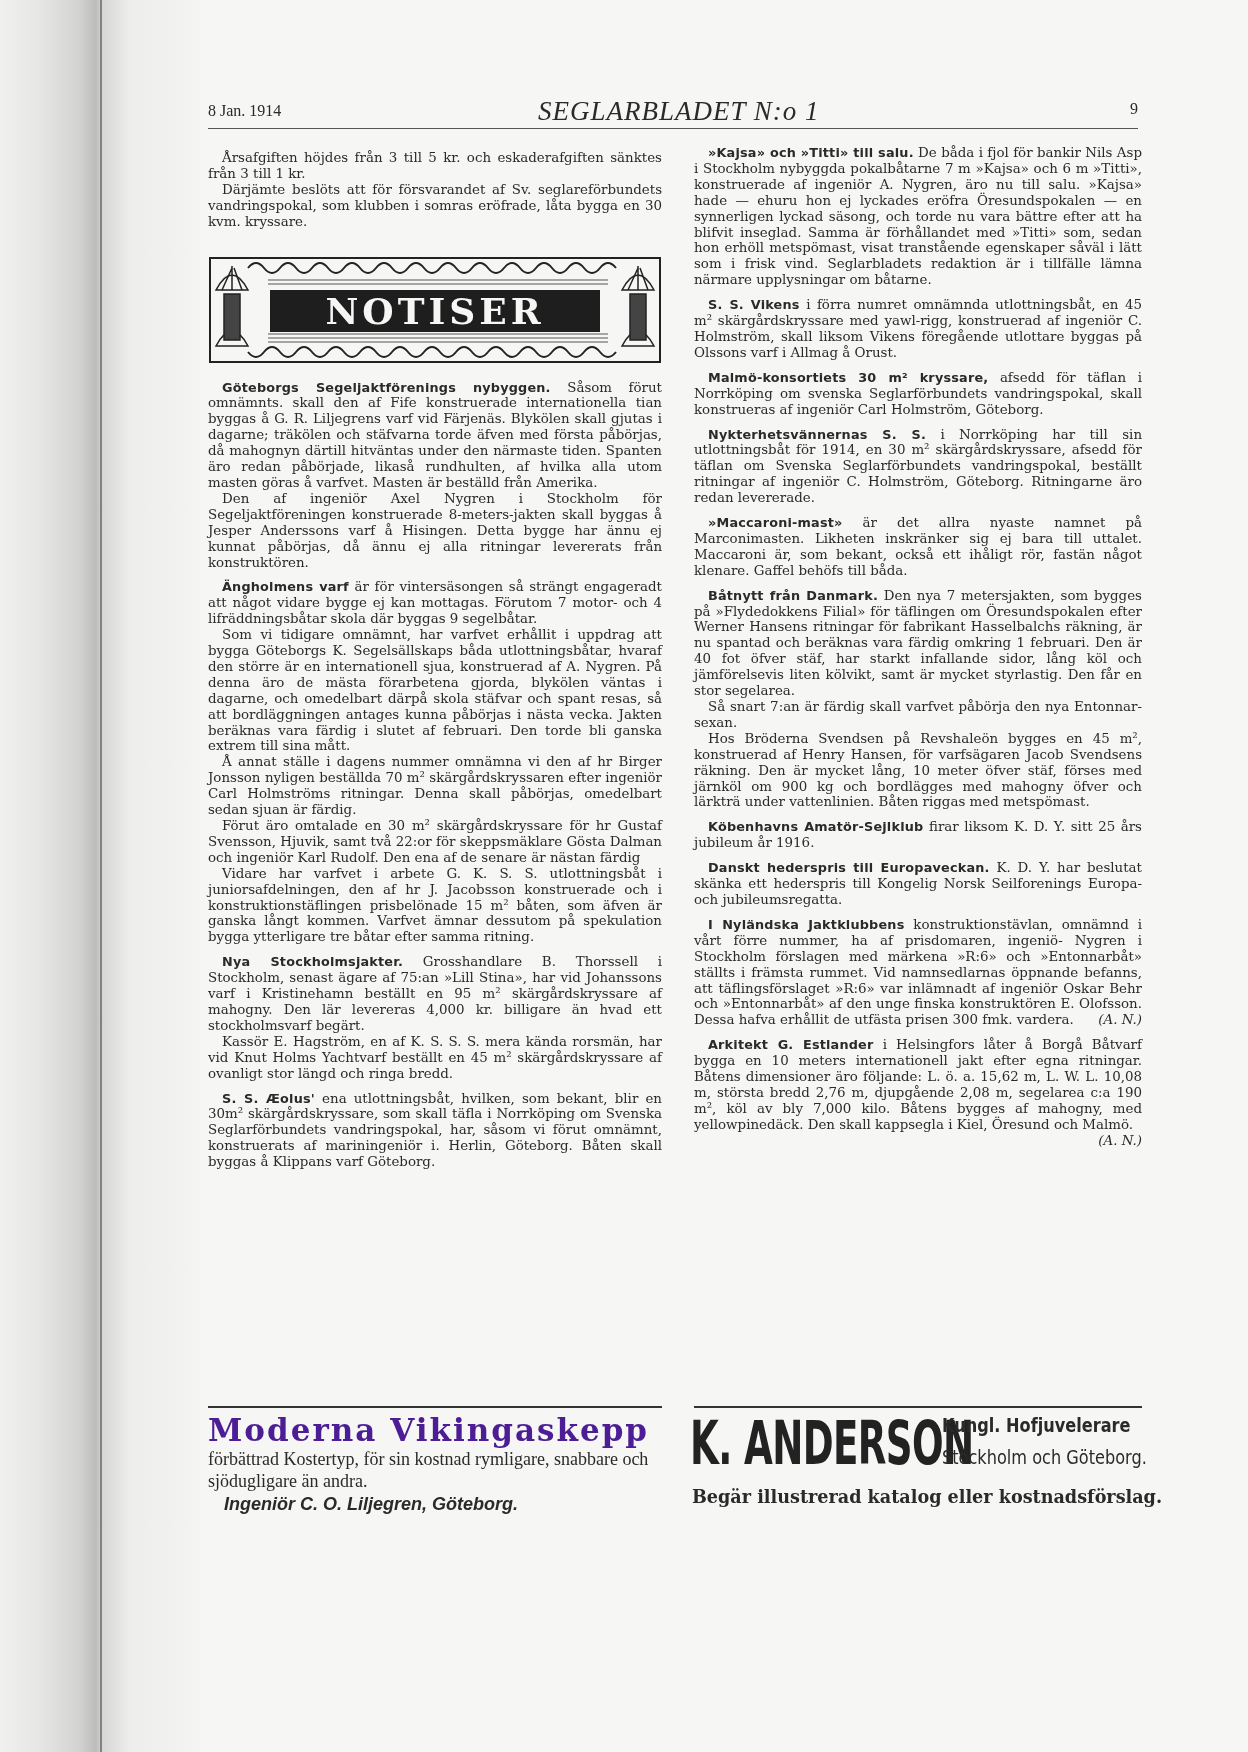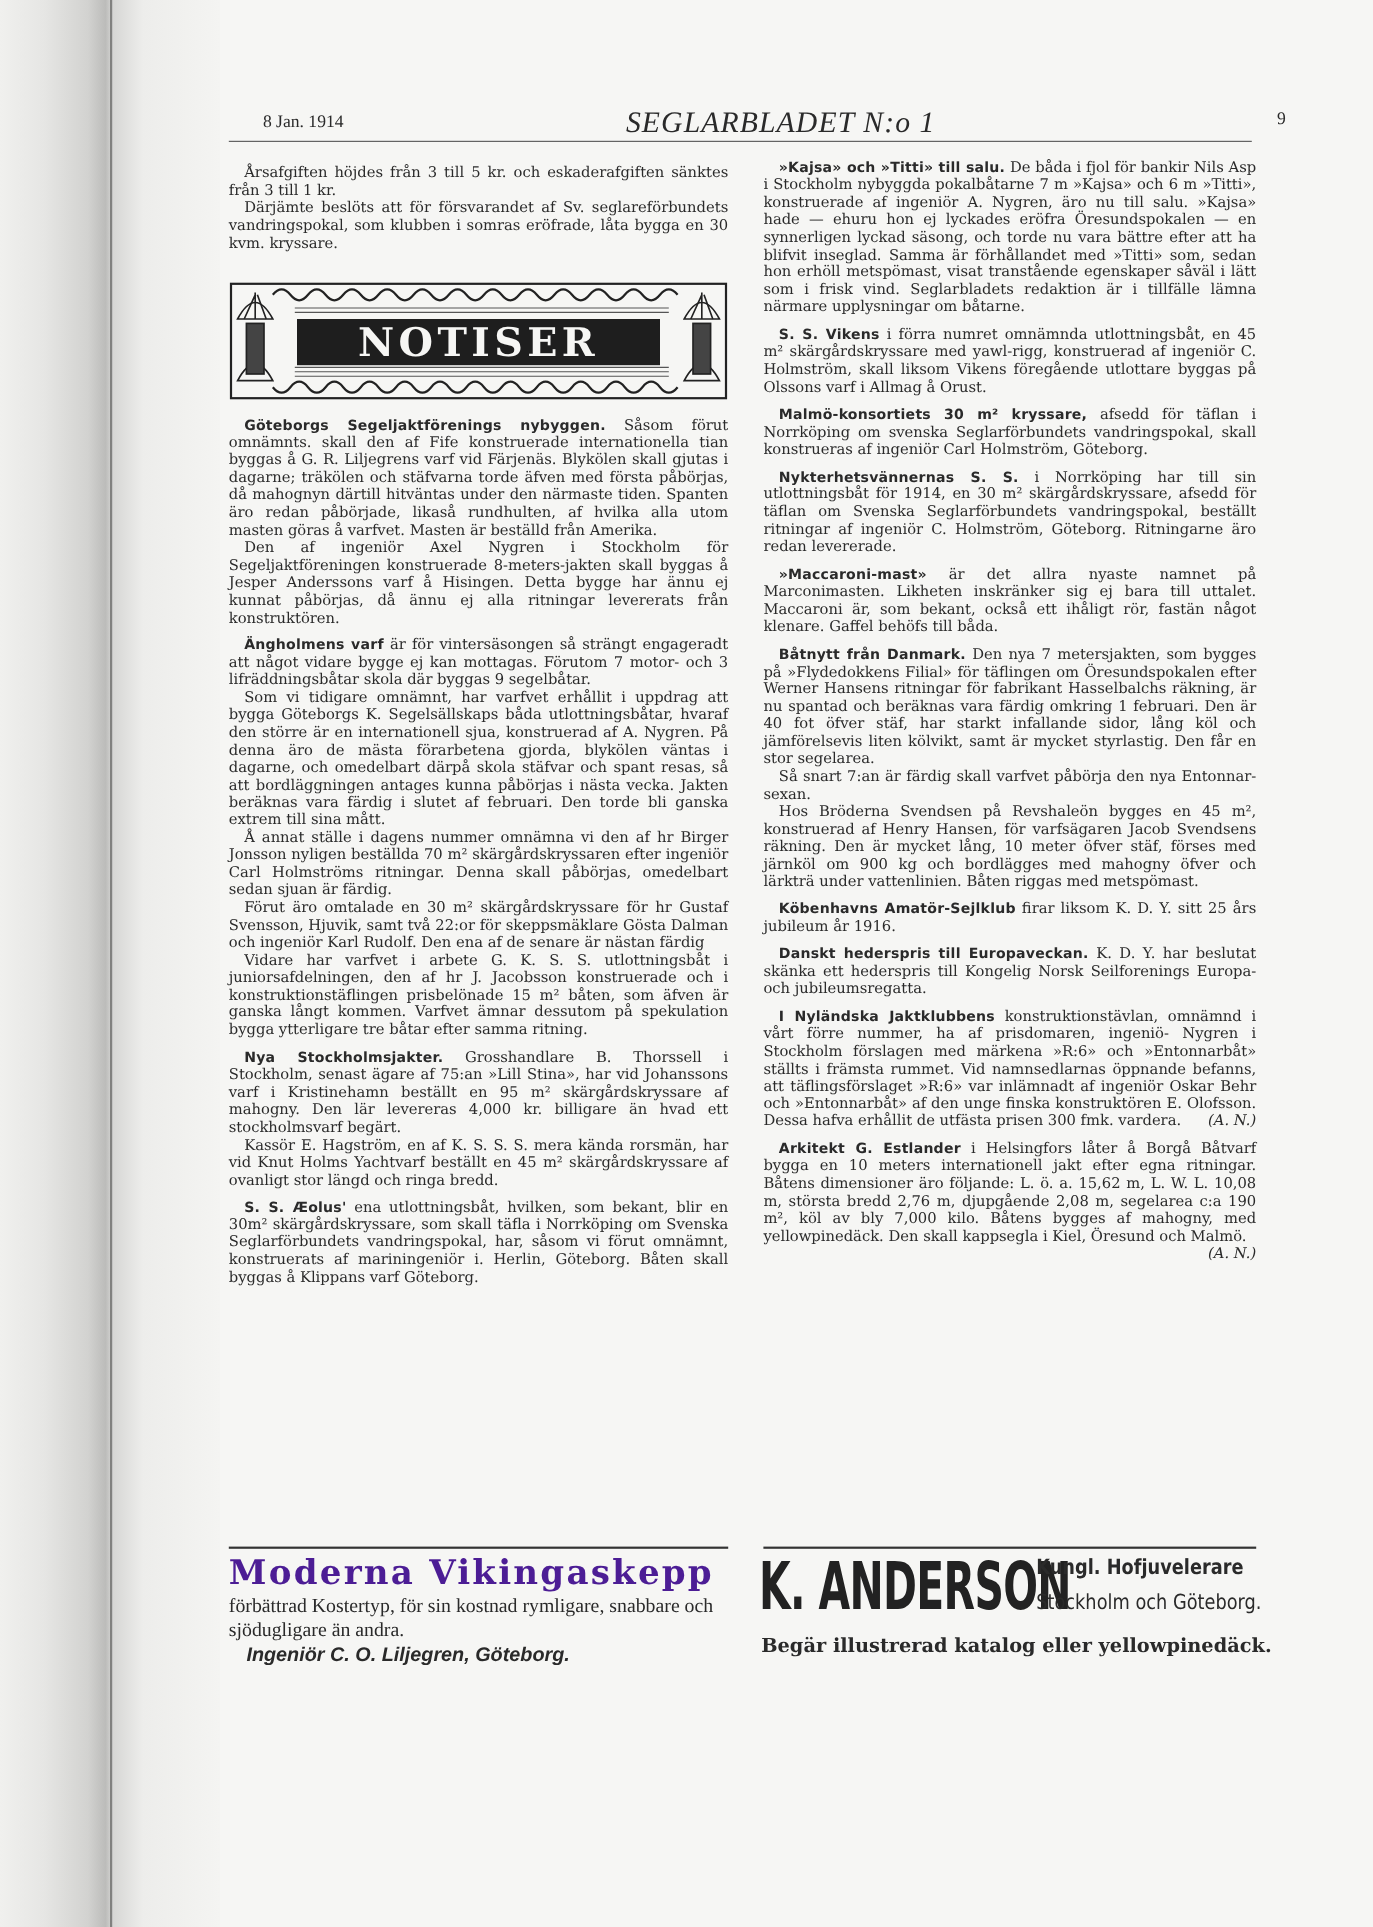--- a/index.html
+++ b/index.html
@@ -12,21 +12,21 @@
   .binding {
     position: absolute; left: 0; top: 0; width: 200px; height: 1752px;
     background: linear-gradient(to right, #f0f0ee 0px, #e6e6e4 40px, #d2d2d0 80px, #bcbcba 96px, #d6d6d4 102px, #ededeb 130px, #f4f4f2 200px);
   }
   .binding-line {
     position: absolute; left: 100px; top: 0; width: 2px; height: 1752px; background: #6d6d6b; opacity: .8;
   }
   .page { position: absolute; left: 0; top: 0; width: 1248px; height: 1752px; }
 
   .header {
-    position: absolute; left: 208px; top: 96px; width: 930px; height: 30px; margin-left: 31px;
+    position: absolute; left: 208px; top: 96px; width: 930px; height: 30px;
   }
   .header .date { position: absolute; left: 0; top: 6px; font-size: 16px; font-family: "Liberation Serif", serif; }
   .header .title { position: absolute; left: 330px; top: 0; font-size: 27px; font-style: italic; letter-spacing: 1px; font-family: "Liberation Serif", serif; }
   .header .pageno { position: absolute; right: 0; top: 4px; font-size: 16px; font-family: "Liberation Serif", serif; }
   .header-rule { position: absolute; left: 208px; top: 128px; width: 930px; height: 1px; background: #555; }
 
   .col { position: absolute; font-size: 13.4px; line-height: 15.9px; text-align: justify; }
   .col.left { left: 208px; top: 150px; width: 454px; }
   .col.right { left: 694px; top: 145px; width: 448px; }
   .col p { margin: 0; text-indent: 14px; }
@@ -101,21 +101,21 @@
           <line x1="60" y1="88" x2="400" y2="88"></line>
         </g>
         <rect x="62" y="36" width="330" height="42" fill="#1e1e1e"></rect>
         <text x="227" y="70" text-anchor="middle" font-family="DejaVu Serif, serif" font-weight="bold" font-size="36" fill="#f6f6f4" letter-spacing="4">NOTISER</text>
       </svg>
     </div>
 
     <p><b>Göteborgs Segeljaktförenings nybyggen.</b> <span>Såsom förut omnämnts. skall den af Fife konstruerade internationella tian byggas å G. R. Liljegrens varf vid Färjenäs. Blykölen skall gjutas i dagarne; träkölen och stäfvarna torde äfven med första påbörjas, då mahognyn därtill hitväntas under den närmaste tiden. Spanten äro redan påbörjade, likaså rundhulten, af hvilka alla utom masten göras å varfvet. Masten är beställd från Amerika.</span></p>
     <p>Den af ingeniör Axel Nygren i Stockholm för Segeljaktföreningen konstruerade 8-meters-jakten skall byggas å Jesper Anderssons varf å Hisingen. Detta bygge har ännu ej kunnat påbörjas, då ännu ej alla ritningar levererats från konstruktören.</p>
 
-    <p class="gap"><b>Ängholmens varf</b> <span>är för vintersäsongen så strängt engageradt att något vidare bygge ej kan mottagas. Förutom 7 motor- och 3 lifräddningsbåtar skola där byggas 9 segelbåtar.</span></p>
+    <p class="gap"><b>Ängholmens varf</b> <span>är för vintersäsongen så strängt engageradt att något vidare bygge ej kan mottagas. Förutom 7 motor- och 4 lifräddningsbåtar skola där byggas 9 segelbåtar.</span></p>
     <p>Som vi tidigare omnämnt, har varfvet erhållit i uppdrag att bygga Göteborgs K. Segelsällskaps båda utlottningsbåtar, hvaraf den större är en internationell sjua, konstruerad af A. Nygren. På denna äro de mästa förarbetena gjorda, blykölen väntas i dagarne, och omedelbart därpå skola stäfvar och spant resas, så att bordläggningen antages kunna påbörjas i nästa vecka. Jakten beräknas vara färdig i slutet af februari. Den torde bli ganska extrem till sina mått.</p>
     <p>Å annat ställe i dagens nummer omnämna vi den af hr Birger Jonsson nyligen beställda 70 m² skärgårdskryssaren efter ingeniör Carl Holmströms ritningar. Denna skall påbörjas, omedelbart sedan sjuan är färdig.</p>
     <p>Förut äro omtalade en 30 m² skärgårdskryssare för hr Gustaf Svensson, Hjuvik, samt två 22:or för skeppsmäklare Gösta Dalman och ingeniör Karl Rudolf. Den ena af de senare är nästan färdig</p>
     <p>Vidare har varfvet i arbete G. K. S. S. utlottningsbåt i juniorsafdelningen, den af hr J. Jacobsson konstruerade och i konstruktionstäflingen prisbelönade 15 m² båten, som äfven är ganska långt kommen. Varfvet ämnar dessutom på spekulation bygga ytterligare tre båtar efter samma ritning.</p>
 
     <p class="gap"><b>Nya Stockholmsjakter.</b> <span>Grosshandlare B. Thorssell i Stockholm, senast ägare af 75:an »Lill Stina», har vid Johanssons varf i Kristinehamn beställt en 95 m² skärgårdskryssare af mahogny. Den lär levereras 4,000 kr. billigare än hvad ett stockholmsvarf begärt.</span></p>
     <p>Kassör E. Hagström, en af K. S. S. S. mera kända rorsmän, har vid Knut Holms Yachtvarf beställt en 45 m² skärgårdskryssare af ovanligt stor längd och ringa bredd.</p>
 
     <p class="gap"><b>S. S. Æolus'</b> <span>ena utlottningsbåt, hvilken, som bekant, blir en 30m² skärgårdskryssare, som skall täfla i Norrköping om Svenska Seglarförbundets vandringspokal, har, såsom vi förut omnämnt, konstruerats af mariningeniör i. Herlin, Göteborg. Båten skall byggas å Klippans varf Göteborg.</span></p>
   </div>
@@ -150,16 +150,16 @@
   <div class="ad-left">
     <div class="brand">Moderna Vikingaskepp</div>
     <div class="line">förbättrad Kostertyp, för sin kostnad rymligare, snabbare och sjödugligare än andra.</div>
     <div class="sign">Ingeniör C. O. Liljegren, Göteborg.</div>
   </div>
 
   <div class="ad-right">
     <div class="big">K. ANDERSON</div>
     <div class="sub1">Kungl. Hofjuvelerare</div>
     <div class="sub2">Stockholm och Göteborg.</div>
-    <div class="cta">Begär illustrerad katalog eller yellowpinedäck.</div>
+    <div class="cta">Begär illustrerad katalog eller kostnadsförslag.</div>
   </div>
 
 </div>
 
 </body></html>

